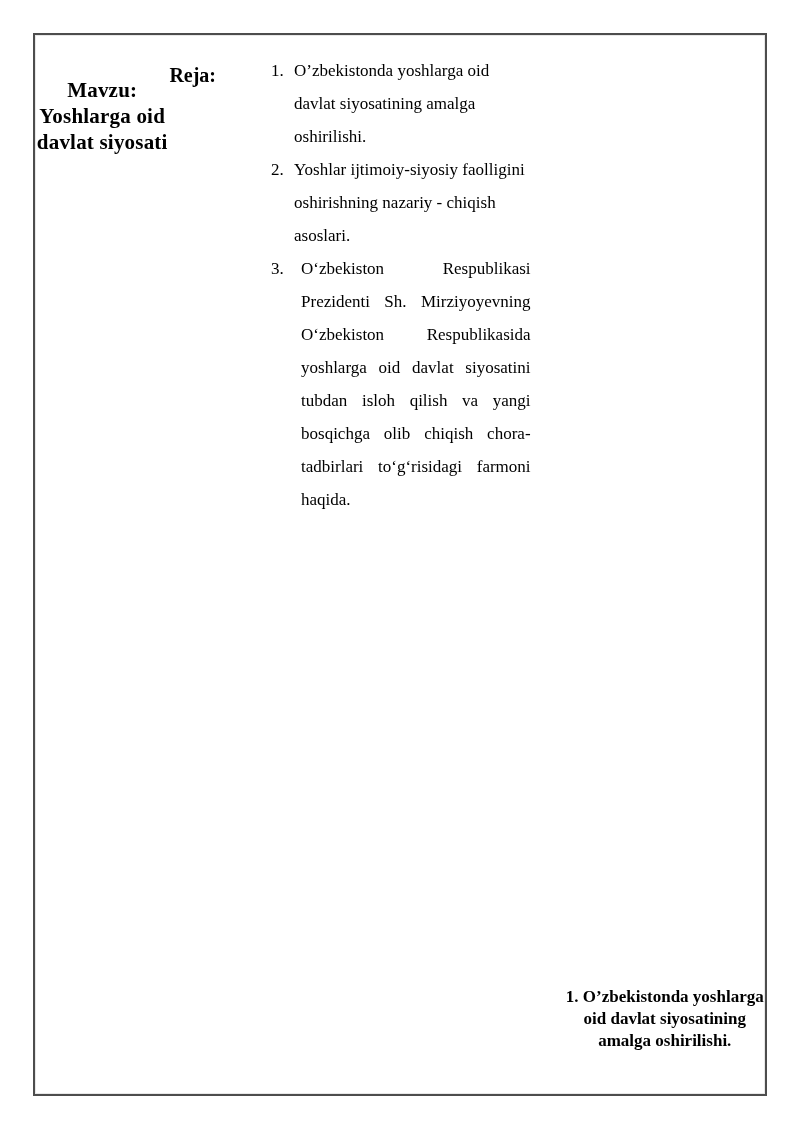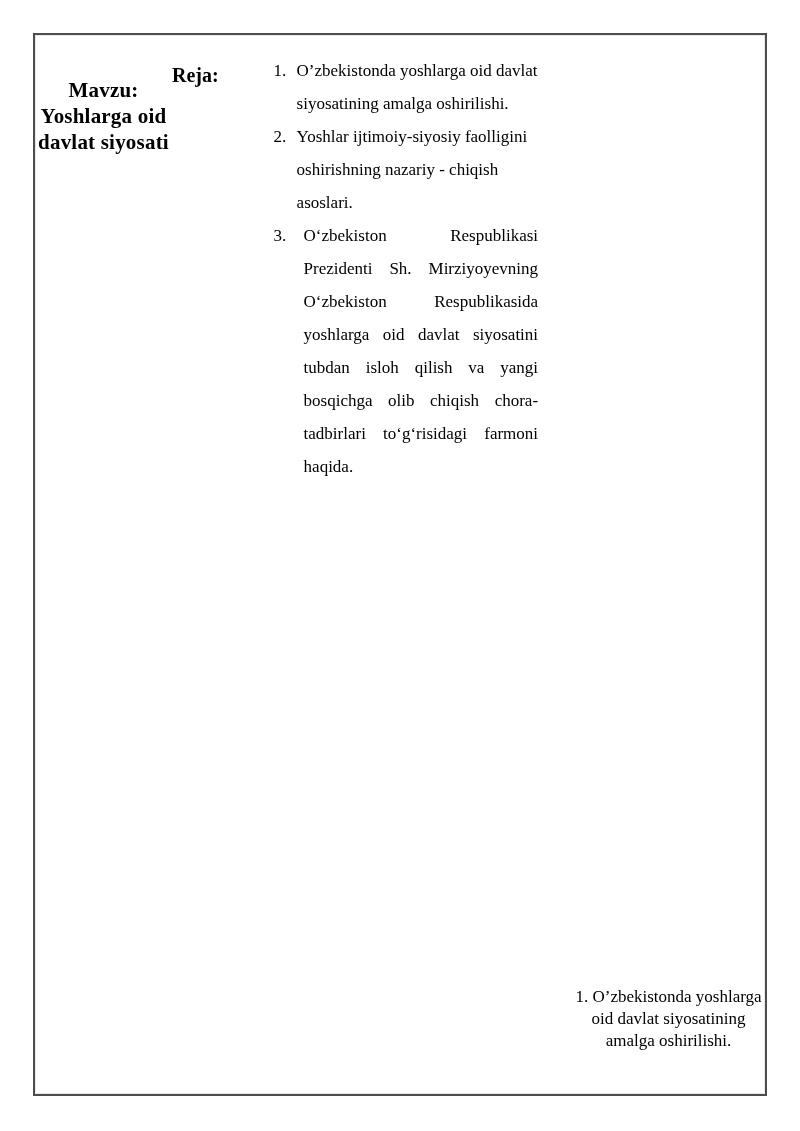--- a/index.html
+++ b/index.html
@@ -63,21 +63,21 @@
     max-width: 620px;
   }
   .plan-item .txt.justified {
     text-align: justify;
     text-justify: inter-word;
   }
   .section-heading {
     margin-top: auto;
     padding-bottom: 42px;
     text-align: center;
-    font-weight: normal;
+    font-weight: bold;
     font-size: 17px;
     line-height: 22px;
   }
 </style>
 </head>
 <body>
 
 <div class="canvas">
   <div class="page">
 

